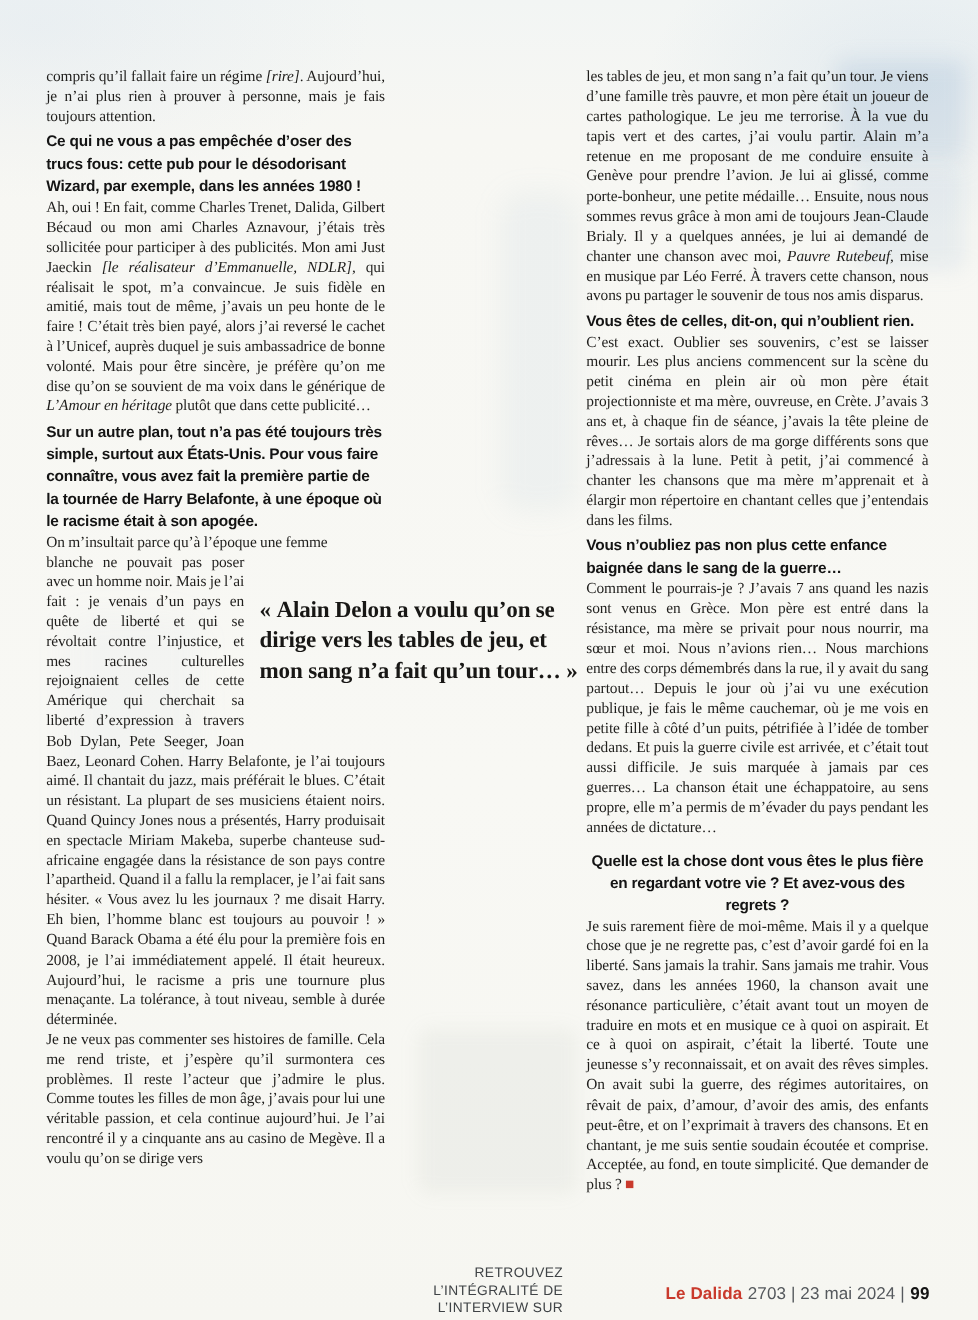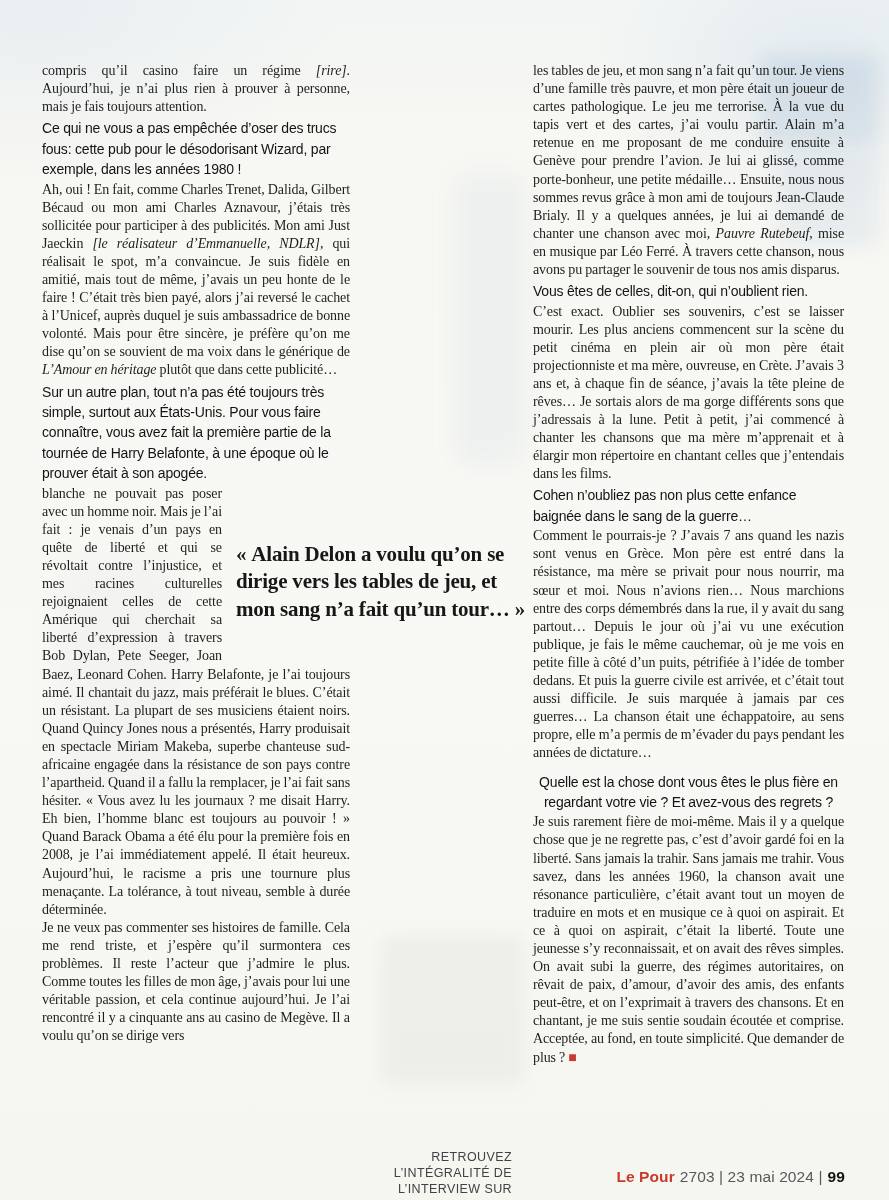--- a/index.html
+++ b/index.html
@@ -36,21 +36,21 @@
   .col p{margin:0;}
   .answer{
     font-size:14px;line-height:18.1px;
     letter-spacing:-0.1px;word-spacing:-0.3px;
     text-align:justify;
     hyphens:auto;-webkit-hyphens:auto;
     color:var(--ink);
   }
   .question{
     font-family:"Liberation Sans","DejaVu Sans",sans-serif;
-    font-weight:normal;
+    font-weight:bold;
     font-size:14px;line-height:20.4px;
     letter-spacing:-0.2px;
     color:var(--ink-strong);
     margin:2px 0 1px 0 !important;
     text-align:left;
   }
   .q-gap{margin-top:9px !important;text-align:center;}
 
   .pq-spacer{
     float:right;
@@ -99,44 +99,45 @@
 
 <div class="page">
 
   <div class="bleed bleed-1"></div>
   <div class="bleed bleed-2"></div>
   <div class="bleed bleed-3"></div>
   <div class="bleed bleed-4"></div>
   <div class="bleed bleed-5"></div>
 
   <div class="col col-left">
-    <p class="answer"><span>compris qu’il casino faire un régime </span><i>[rire]</i><span>. Aujourd’hui, je n’ai plus rien à prouver à personne, mais je fais toujours attention.</span></p>
+    <p class="answer"><span>compris qu’il fallait faire un régime </span><i>[rire]</i><span>. Aujourd’hui, je n’ai plus rien à prouver à personne, mais je fais toujours attention.</span></p>
     <p class="question">Ce qui ne vous a pas empêchée d’oser des trucs fous: cette pub pour le désodorisant Wizard, par exemple, dans les années 1980&nbsp;!</p>
     <p class="answer"><span>Ah, oui&nbsp;! En fait, comme Charles Trenet, Dalida, Gilbert Bécaud ou mon ami Charles Aznavour, j’étais très sollicitée pour participer à des publicités. Mon ami Just Jaeckin </span><i>[le réalisateur d’Emmanuelle, NDLR]</i><span>, qui réalisait le spot, m’a convaincue. Je suis fidèle en amitié, mais tout de même, j’avais un peu honte de le faire&nbsp;! C’était très bien payé, alors j’ai reversé le cachet à l’Unicef, auprès duquel je suis ambassadrice de bonne volonté. Mais pour être sincère, je préfère qu’on me dise qu’on se souvient de ma voix dans le générique de </span><i>L’Amour en héritage</i><span> plutôt que dans cette publicité…</span></p>
-    <p class="question">Sur un autre plan, tout n’a pas été toujours très simple, surtout aux États-Unis. Pour vous faire connaître, vous avez fait la première partie de la tournée de Harry Belafonte, à une époque où le prouver était à son apogée.</p>
+    <p class="question">Sur un autre plan, tout n’a pas été toujours très simple, surtout aux États-Unis. Pour vous faire connaître, vous avez fait la première partie de la tournée de Harry Belafonte, à une époque où le racisme était à son apogée.</p>
+    <p class="answer">On m’insultait parce qu’à l’époque une femme</p>
     <p class="answer"><span class="pq-spacer"></span><span>blanche ne pouvait pas poser avec un homme noir. Mais je l’ai fait&nbsp;: je venais d’un pays en quête de liberté et qui se révoltait contre l’injustice, et mes racines culturelles rejoignaient celles de cette Amérique qui cherchait sa liberté d’expression à travers Bob Dylan, Pete Seeger, Joan Baez, Leonard Cohen. Harry Belafonte, je l’ai toujours aimé. Il chantait du jazz, mais préférait le blues. C’était un résistant. La plupart de ses musiciens étaient noirs. Quand Quincy Jones nous a présentés, Harry produisait en spectacle Miriam Makeba, superbe chanteuse sud-africaine engagée dans la résistance de son pays contre l’apartheid. Quand il a fallu la remplacer, je l’ai fait sans hésiter. «&nbsp;Vous avez lu les journaux&nbsp;? me disait Harry. Eh bien, l’homme blanc est toujours au pouvoir&nbsp;!&nbsp;» Quand Barack Obama a été élu pour la première fois en 2008, je l’ai immédiatement appelé. Il était heureux. Aujourd’hui, le racisme a pris une tournure plus menaçante. La tolérance, à tout niveau, semble à durée déterminée.</span></p>
     <p class="answer">Je ne veux pas commenter ses histoires de famille. Cela me rend triste, et j’espère qu’il surmontera ces problèmes. Il reste l’acteur que j’admire le plus. Comme toutes les filles de mon âge, j’avais pour lui une véritable passion, et cela continue aujourd’hui. Je l’ai rencontré il y a cinquante ans au casino de Megève. Il a voulu qu’on se dirige vers</p>
   </div>
 
   <div class="col col-right">
     <p class="answer"><span>les tables de jeu, et mon sang n’a fait qu’un tour. Je viens d’une famille très pauvre, et mon père était un joueur de cartes pathologique. Le jeu me terrorise. À la vue du tapis vert et des cartes, j’ai voulu partir. Alain m’a retenue en me proposant de me conduire ensuite à Genève pour prendre l’avion. Je lui ai glissé, comme porte-bonheur, une petite médaille… Ensuite, nous nous sommes revus grâce à mon ami de toujours Jean-Claude Brialy. Il y a quelques années, je lui ai demandé de chanter une chanson avec moi, </span><i>Pauvre Rutebeuf</i><span>, mise en musique par Léo Ferré. À travers cette chanson, nous avons pu partager le souvenir de tous nos amis disparus.</span></p>
     <p class="question">Vous êtes de celles, dit-on, qui n’oublient rien.</p>
     <p class="answer">C’est exact. Oublier ses souvenirs, c’est se laisser mourir. Les plus anciens commencent sur la scène du petit cinéma en plein air où mon père était projectionniste et ma mère, ouvreuse, en Crète. J’avais 3 ans et, à chaque fin de séance, j’avais la tête pleine de rêves… Je sortais alors de ma gorge différents sons que j’adressais à la lune. Petit à petit, j’ai commencé à chanter les chansons que ma mère m’apprenait et à élargir mon répertoire en chantant celles que j’entendais dans les films.</p>
-    <p class="question">Cohen n’oubliez pas non plus cette enfance baignée dans le sang de la guerre…</p>
+    <p class="question">Vous n’oubliez pas non plus cette enfance baignée dans le sang de la guerre…</p>
     <p class="answer">Comment le pourrais-je&nbsp;? J’avais 7 ans quand les nazis sont venus en Grèce. Mon père est entré dans la résistance, ma mère se privait pour nous nourrir, ma sœur et moi. Nous n’avions rien… Nous marchions entre des corps démembrés dans la rue, il y avait du sang partout… Depuis le jour où j’ai vu une exécution publique, je fais le même cauchemar, où je me vois en petite fille à côté d’un puits, pétrifiée à l’idée de tomber dedans. Et puis la guerre civile est arrivée, et c’était tout aussi difficile. Je suis marquée à jamais par ces guerres… La chanson était une échappatoire, au sens propre, elle m’a permis de m’évader du pays pendant les années de dictature…</p>
     <p class="question q-gap">Quelle est la chose dont vous êtes le plus fière en regardant votre vie&nbsp;? Et avez-vous des regrets&nbsp;?</p>
     <p class="answer"><span>Je suis rarement fière de moi-même. Mais il y a quelque chose que je ne regrette pas, c’est d’avoir gardé foi en la liberté. Sans jamais la trahir. Sans jamais me trahir. Vous savez, dans les années 1960, la chanson avait une résonance particulière, c’était avant tout un moyen de traduire en mots et en musique ce à quoi on aspirait. Et ce à quoi on aspirait, c’était la liberté. Toute une jeunesse s’y reconnaissait, et on avait des rêves simples. On avait subi la guerre, des régimes autoritaires, on rêvait de paix, d’amour, d’avoir des amis, des enfants peut-être, et on l’exprimait à travers des chansons. Et en chantant, je me suis sentie soudain écoutée et comprise. Acceptée, au fond, en toute simplicité. Que demander de plus&nbsp;?</span><span class="c-red">&nbsp;■</span></p>
   </div>
 
   <div class="pull-quote">«&nbsp;Alain Delon a voulu qu’on se dirige vers les tables de jeu, et mon sang n’a fait qu’un tour…&nbsp;»</div>
 
   <div class="promo">
     <div class="promo-line">RETROUVEZ</div>
     <div class="promo-line">L’INTÉGRALITÉ DE</div>
     <div class="promo-line">L’INTERVIEW SUR</div>
     <div class="promo-site">lepoint.fr</div>
   </div>
 
   <div class="footer">
-    <span class="f-brand">Le Pour</span><span class="f-meta">2703 | 23 mai 2024 |</span><span class="f-page">99</span>
+    <span class="f-brand">Le Dalida</span><span class="f-meta">2703 | 23 mai 2024 |</span><span class="f-page">99</span>
   </div>
 
 </div>
 
 </body></html>

